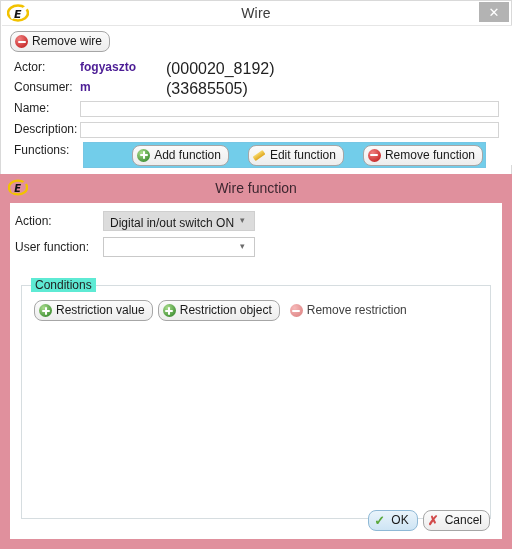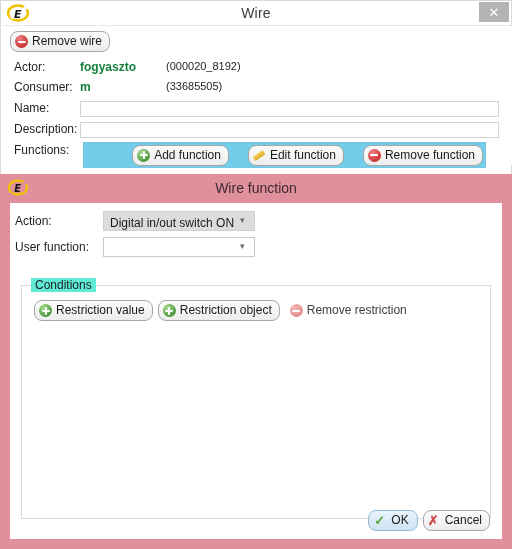--- a/index.html
+++ b/index.html
@@ -119,22 +119,22 @@
   .ic-check { color: #5aa83c; font-size: 13px; line-height: 13px; font-weight: bold; }
   .ic-x { color: #d24b4b; font-size: 13px; line-height: 13px; font-weight: bold; }
 
   
   .form-row {
     position: absolute; left: 0; width: 100%;
     height: 20px;
     display: flex; align-items: flex-start;
   }
   .lbl { width: 78px; padding-left: 12px; box-sizing: border-box; font-size: 12px; color: #1f1f1f; }
-  .val-green { color: #15803d; font-weight: bold; font-size: 12px; width: 78px; }
-  .val-id { color: #1f1f1f; font-size: 11px; }
+  .val-green { color: #4c1d95; font-weight: bold; font-size: 12px; width: 78px; }
+  .val-id { color: #1f1f1f; font-size: 16px; }
 
   .txtfield {
     height: 16px;
     background: #ffffff;
     border: 1px solid #d4d4d4;
     box-sizing: border-box;
     flex: 1;
     margin-right: 13px;
     font-size: 12px;
     padding: 0 3px;

